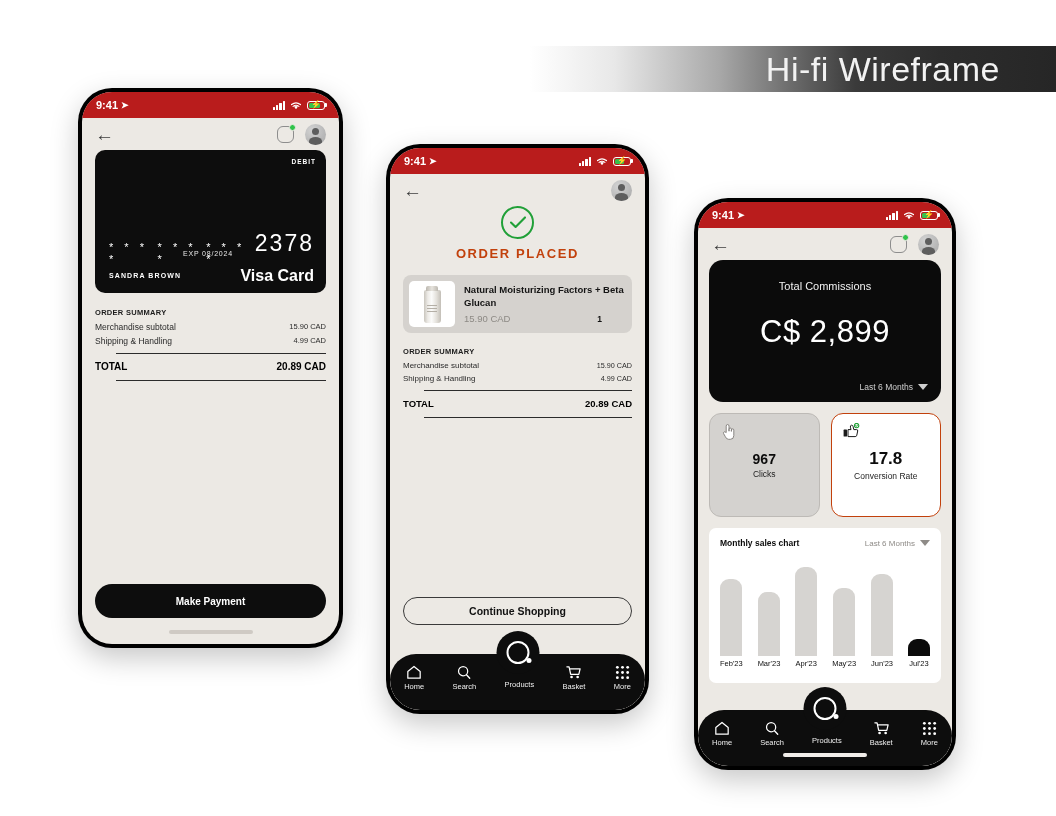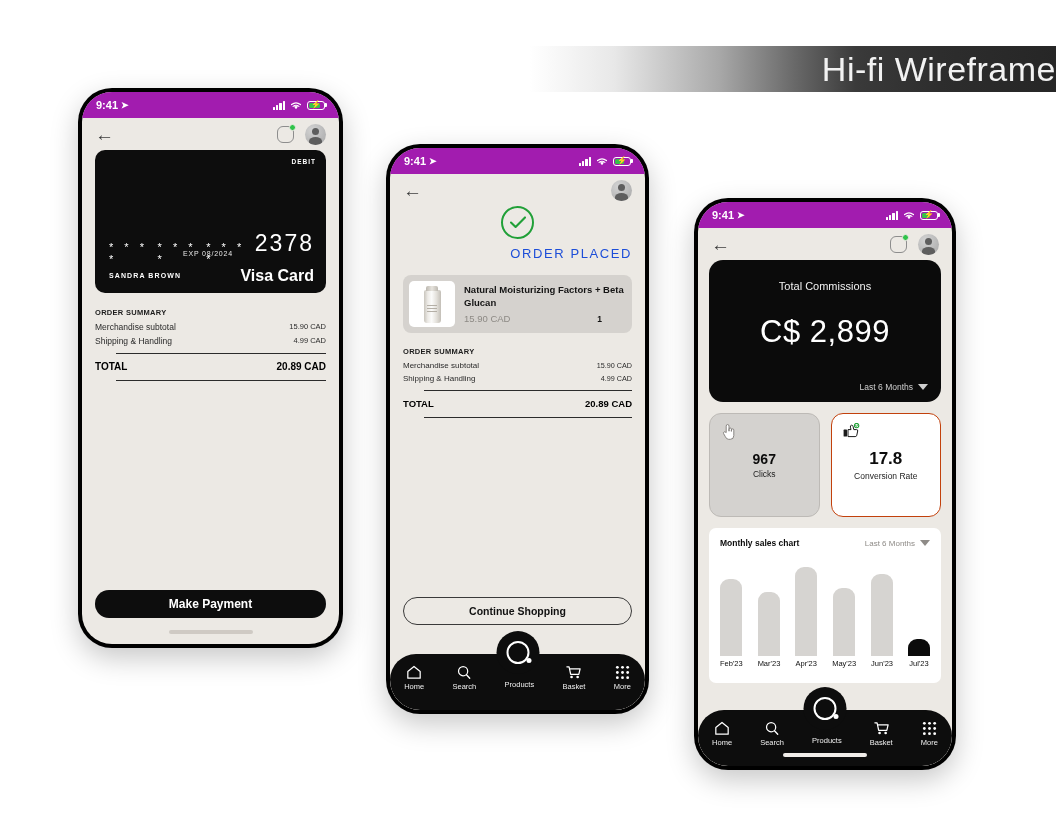--- a/index.html
+++ b/index.html
@@ -10,20 +10,21 @@
     overflow: hidden;
   }
   .stage { position: relative; width: 1056px; height: 816px; }
 
   
   .banner {
     position: absolute; left: 530px; top: 46px;
     width: 526px; height: 46px;
     background: linear-gradient(to right, #ffffff 0%, #e8e8e8 16%, #a8a8a8 36%, #6a6a6a 50%, #3a3a3a 62%, #2d2d2d 78%, #262626 100%);
     display: flex; align-items: center; justify-content: flex-end;
+    padding-right: 56px;
   }
   .banner-text {
     color: #f2f2f2; font-size: 34px; letter-spacing: 0.5px;
     font-weight: 400; font-family: "Liberation Sans", sans-serif;
     white-space: nowrap;
   }
 
   
   .phone {
     position: absolute;
@@ -34,21 +35,21 @@
   }
   .screen {
     position: relative;
     width: 100%; height: 100%;
     background: #ece9e4;
     border-radius: 30px;
     overflow: hidden;
     display: flex; flex-direction: column;
   }
   .statusbar {
-    background: #a21caf; color: #fff;
+    background: #b91c1c; color: #fff;
     display: flex; align-items: center; justify-content: space-between;
     flex: 0 0 auto;
   }
   .sb-time { font-weight: 700; display: flex; align-items: center; gap: 3px; }
   .sb-right { display: flex; align-items: center; gap: 5px; }
   .loc-arrow { display: inline-block; }
 
   .bars { display: flex; align-items: flex-end; gap: 1.2px; }
   .bars i { display: block; width: 2.2px; background: #fff; border-radius: 0.5px; }
 
@@ -128,21 +129,21 @@
     font-weight: 700;
   }
   .home-indicator { background: #cfcac4; border-radius: 3px; }
 
   
   .check-circle {
     border: 2.4px solid #21a038; border-radius: 50%;
     display: flex; align-items: center; justify-content: center;
     margin: 0 auto;
   }
-  .op-title { text-align: right; letter-spacing: 1.6px; color: #1d4ed8; font-weight: 400; }
+  .op-title { text-align: center; letter-spacing: 1.6px; color: #c2410c; font-weight: 700; }
 
   .prod-card { background: #d5d2ce; border-radius: 8px; display: flex; align-items: center; }
   .prod-thumb { background: #fff; border-radius: 5px; display: flex; align-items: center; justify-content: center; overflow: hidden; position: relative; }
   .tube {
     position: relative; background: linear-gradient(to right, #c9c5bd 0%, #eceae6 22%, #fbfbfa 45%, #e2dfd9 75%, #c3bfb7 100%);
     border-radius: 2px 2px 3px 3px;
   }
   .tube::before {
     content:""; position:absolute; top:-4px; left:12%; right:12%; height:5px;
     background: linear-gradient(to right,#bcb8b0,#e7e4de,#bcb8b0); border-radius: 2px 2px 0 0;
@@ -272,21 +273,21 @@
           </div>
           <div class="rule" style="margin:7px 0 7px 21px;"></div>
           <div class="total-row" style="font-size:10px;">
             <span>TOTAL</span>
             <span>20.89 CAD</span>
           </div>
           <div class="rule" style="margin:8px 0 0 21px;"></div>
         </div>
 
 
-        <div class="pill-btn" style="position:absolute; left:13px; right:13px; bottom:26px; height:28px; font-size:12px;">
+        <div class="pill-btn" style="position:absolute; left:13px; right:13px; bottom:26px; height:34px; font-size:10px;">
           <span>Make Payment</span>
         </div>
         <div class="home-indicator" style="position:absolute; left:50%; transform:translateX(-50%); bottom:10px; width:84px; height:4px;"></div>
       </div>
     </div>
   </div>
 
   <div class="phone" style="left:386px; top:144px; width:263px; height:570px;">
     <div class="screen">
 

